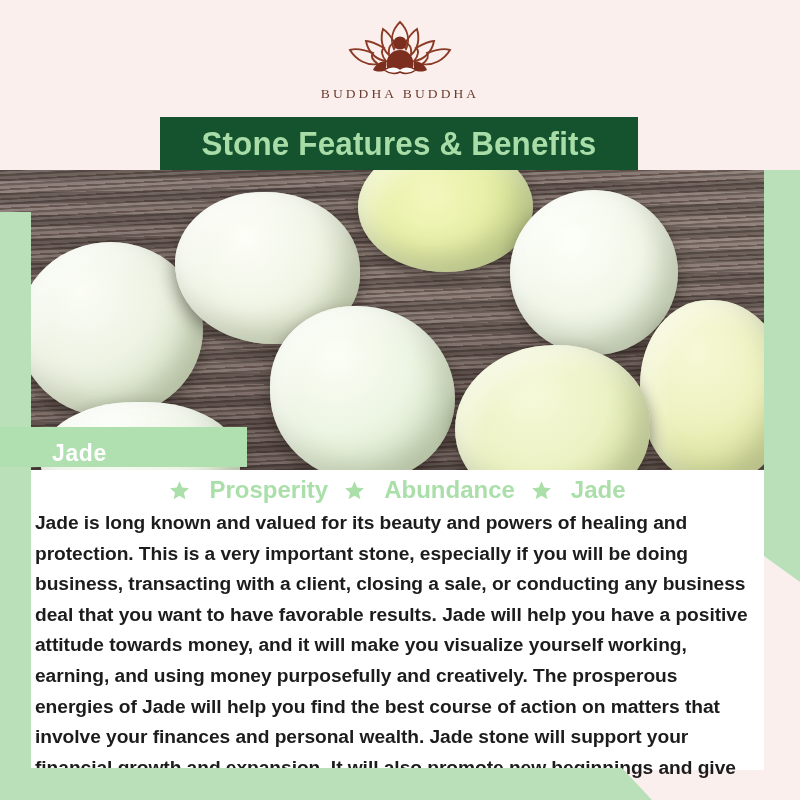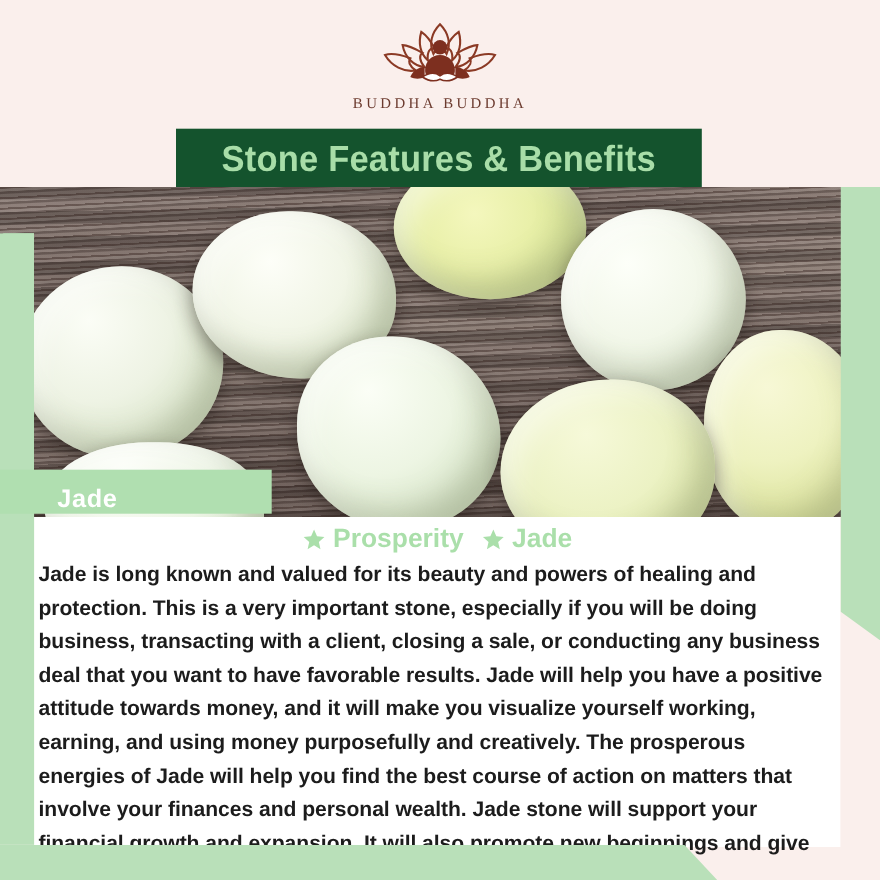--- a/index.html
+++ b/index.html
@@ -131,21 +131,21 @@
     background:#ffffff;
     z-index:5;
   }
   .benefits {
     display:flex; align-items:center; justify-content:center;
     gap:16px;
     height:36px;
     padding-top:4px;
   }
   .benefit {
-    display:flex; align-items:center; gap:7px;
+    display:flex; align-items:center; gap:19px;
     font-family:"Liberation Sans Narrow","Liberation Sans",sans-serif;
     font-weight:700; font-size:24px; color:#aadfaa;
     white-space:nowrap;
     justify-content:flex-end;
   }
   .benefit .star { width:21px; height:21px; display:block; flex:none; }
 
   .body-copy {
     padding:2px 4px 0 4px;
     font-family:"Liberation Sans Narrow","Liberation Sans",sans-serif;
@@ -230,20 +230,26 @@
 
     <div class="benefits">
 
       <div class="benefit">
         <svg class="star" viewBox="0 0 24 24">
           <polygon points="12,1.5 15.1,8.6 22.8,9.3 17,14.5 18.7,22 12,18 5.3,22 7,14.5 1.2,9.3 8.9,8.6" fill="#aadfaa"></polygon>
         </svg>
         <span>Prosperity</span>
       </div>
 
+      <div class="benefit">
+        <svg class="star" viewBox="0 0 24 24">
+          <polygon points="12,1.5 15.1,8.6 22.8,9.3 17,14.5 18.7,22 12,18 5.3,22 7,14.5 1.2,9.3 8.9,8.6" fill="#aadfaa"></polygon>
+        </svg>
+        <span>Abundance</span>
+      </div>
 
       <div class="benefit">
         <svg class="star" viewBox="0 0 24 24">
           <polygon points="12,1.5 15.1,8.6 22.8,9.3 17,14.5 18.7,22 12,18 5.3,22 7,14.5 1.2,9.3 8.9,8.6" fill="#aadfaa"></polygon>
         </svg>
         <span>Jade</span>
       </div>
 
     </div>
 

